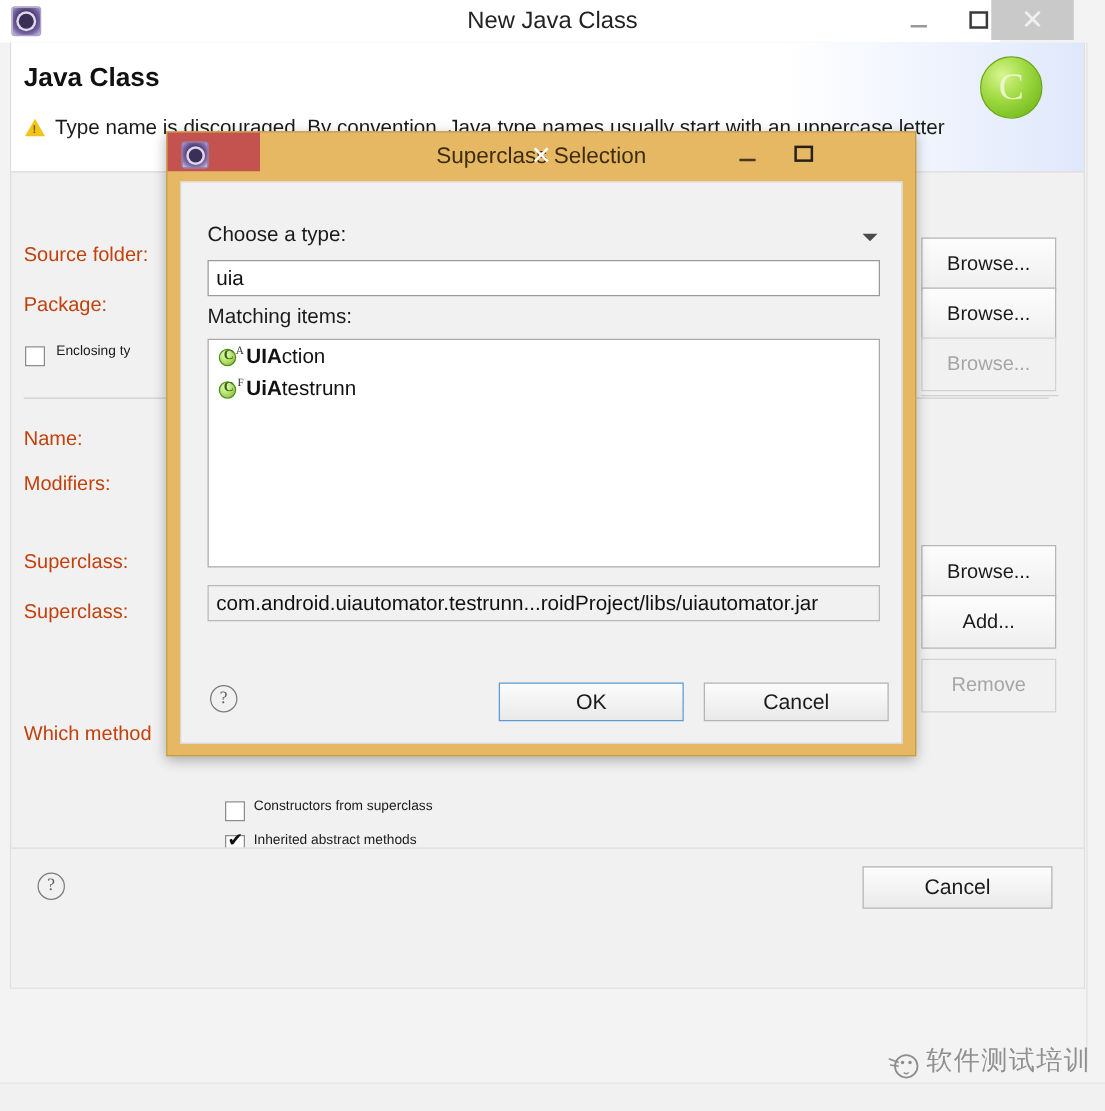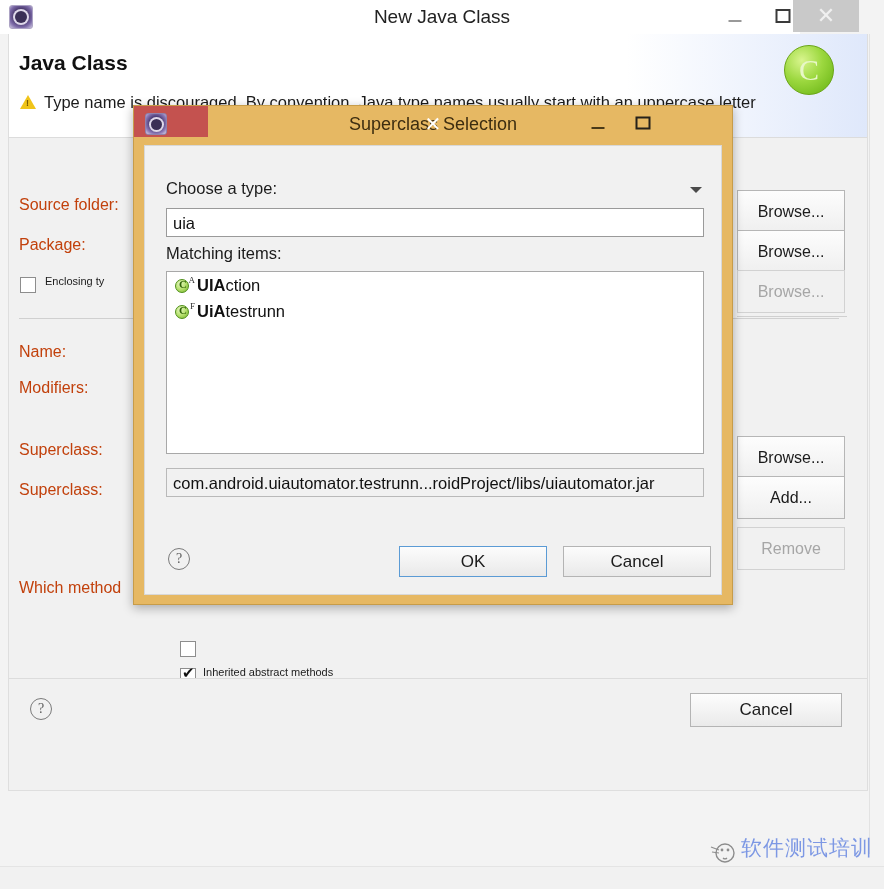--- a/index.html
+++ b/index.html
@@ -244,21 +244,21 @@
   
   .watermark {
     position: absolute; left: 703px; top: 830px; width: 180px; height: 40px;
     pointer-events: none;
   }
   .wm-bird {
     position: absolute; left: 6px; top: 8px; width: 30px; height: 26px;
   }
   .wm-text {
     position: absolute; left: 38px; top: 4px;
-    font-size: 21px; color: #1d4ed8; opacity: .55;
+    font-size: 21px; color: #404040; opacity: .55;
     font-family: "DejaVu Sans", sans-serif; letter-spacing: 1px;
   }
   .edge-frag {
     position: absolute; left: 866px; top: 845px;
     font-size: 15px; color: #333; padding-left: 48px;
   }
   .right-strip {
     position: absolute; left: 869px; top: 34px; width: 15px; height: 820px;
     background: #f3f3f3; border-left: 1px solid #e2e2e2;
   }
@@ -314,20 +314,21 @@
 
       <div class="browse-btn" style="left:728px; top:52px;">Browse...</div>
       <div class="browse-btn" style="left:728px; top:92px;">Browse...</div>
       <div class="browse-btn disabled" style="left:728px; top:132px;">Browse...</div>
       <div class="hr-sep" style="left:728px; top:178px; width:110px;"></div>
       <div class="browse-btn" style="left:728px; top:298px;">Browse...</div>
       <div class="browse-btn" style="left:728px; top:338px;">Add...</div>
       <div class="browse-btn disabled" style="left:728px; top:389px;">Remove</div>
 
       <div class="cbox" style="left:171px; top:503px;"></div>
+      <div class="cbox-label" style="left:194px; top:501px;">Constructors from superclass</div>
 
       <div class="cbox checked" style="left:171px; top:530px;"></div>
       <div class="cbox-label" style="left:194px; top:528px;">Inherited abstract methods</div>
 
       <div class="cbox-label" style="left:10px; top:562px;">
         <span>Do you want to add comments? (Configure templates and default value </span><span class="link">here</span><span>)</span>
       </div>
 
       <div class="cbox" style="left:171px; top:590px;"></div>
       <div class="cbox-label" style="left:194px; top:588px;">Generate comments</div>

